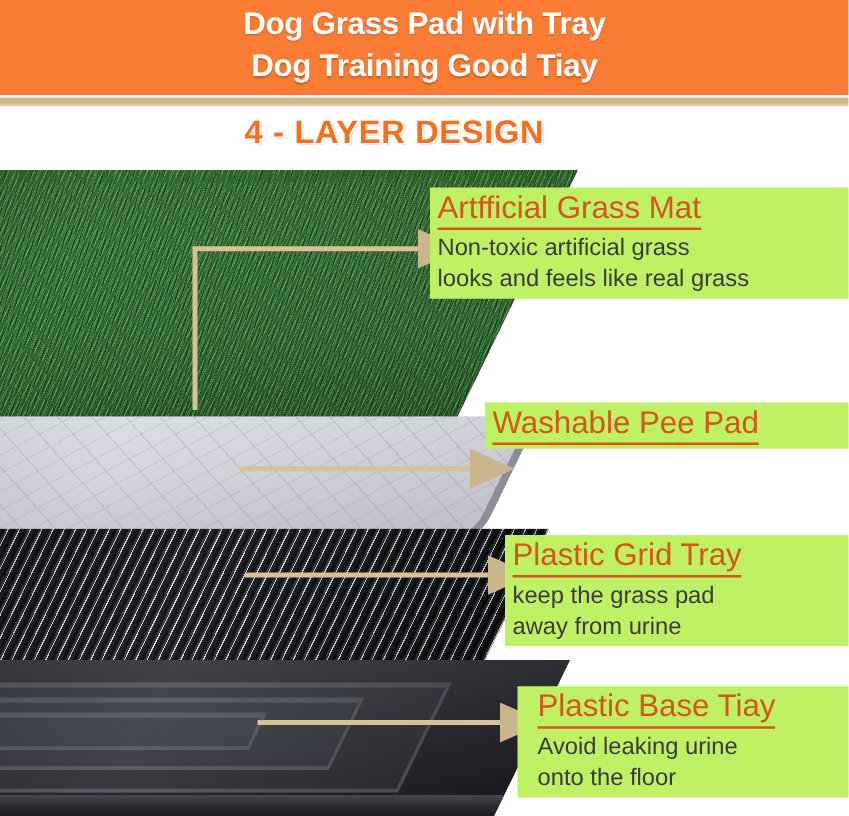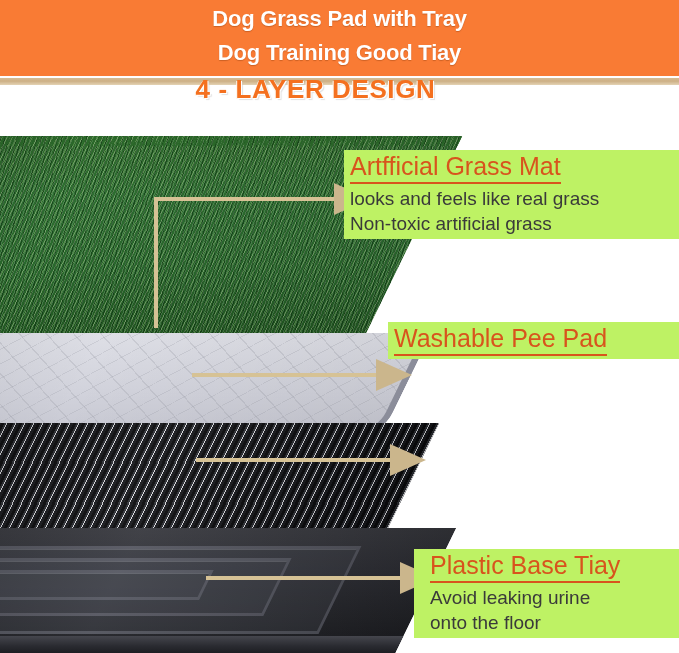--- a/index.html
+++ b/index.html
@@ -28,41 +28,41 @@
     background: #f97b34;
     overflow: hidden;
   }
   .header-title {
     position: absolute;
     left: 0; top: 2px;
     width: 679px;
     text-align: center;
     color: #ffffff;
     font-weight: bold;
-    font-size: 22px;
+    font-size: 25px;
     line-height: 34px;
     letter-spacing: -0.2px;
     text-shadow: 0 1px 1px rgba(120,50,10,0.35);
   }
   .header-gap {
     position: absolute;
     left: 0; top: 76px;
     width: 679px; height: 2px;
     background: #ffffff;
   }
   .header-rule {
     position: absolute;
     left: 0; top: 78px;
     width: 679px; height: 7px;
     background: linear-gradient(to bottom, #d6bc93 0%, #cdb086 45%, #e4d3b4 100%);
   }
 
   .subtitle {
     position: absolute;
-    left: 0; top: 74px;
+    left: 0; top: 90px;
     width: 631px;
     text-align: center;
     color: #f4701f;
     font-weight: bold;
     font-size: 26px;
     line-height: 30px;
     letter-spacing: 0.6px;
     text-shadow:
        1px 1px 0 #ffffff,
       -1px 1px 0 #fdf6ec,
@@ -320,29 +320,36 @@
 
       <path d="M196,332 L392,332" fill="none" stroke="#d6c295" stroke-width="4" marker-end="url(#ah)"></path>
 
       <path d="M206,450 L402,450" fill="none" stroke="#d6c295" stroke-width="4" marker-end="url(#ah)"></path>
     </svg>
   </div>
 
   <div class="callout c1">
     <span class="callout-title">Artfficial Grass Mat</span>
     <div class="callout-body">
+      <div>Non-toxic artificial grass</div>
       <div>looks and feels like real grass</div>
-      <div>Non-toxic artificial grass</div>
     </div>
   </div>
 
   <div class="callout c2">
     <span class="callout-title">Washable Pee Pad</span>
   </div>
 
+  <div class="callout c3">
+    <span class="callout-title">Plastic Grid Tray</span>
+    <div class="callout-body">
+      <div>keep the grass pad</div>
+      <div>away from urine</div>
+    </div>
+  </div>
 
   <div class="callout c4">
     <span class="callout-title">Plastic Base Tiay</span>
     <div class="callout-body">
       <div>Avoid leaking urine</div>
       <div>onto the floor</div>
     </div>
   </div>
 
 </div>

